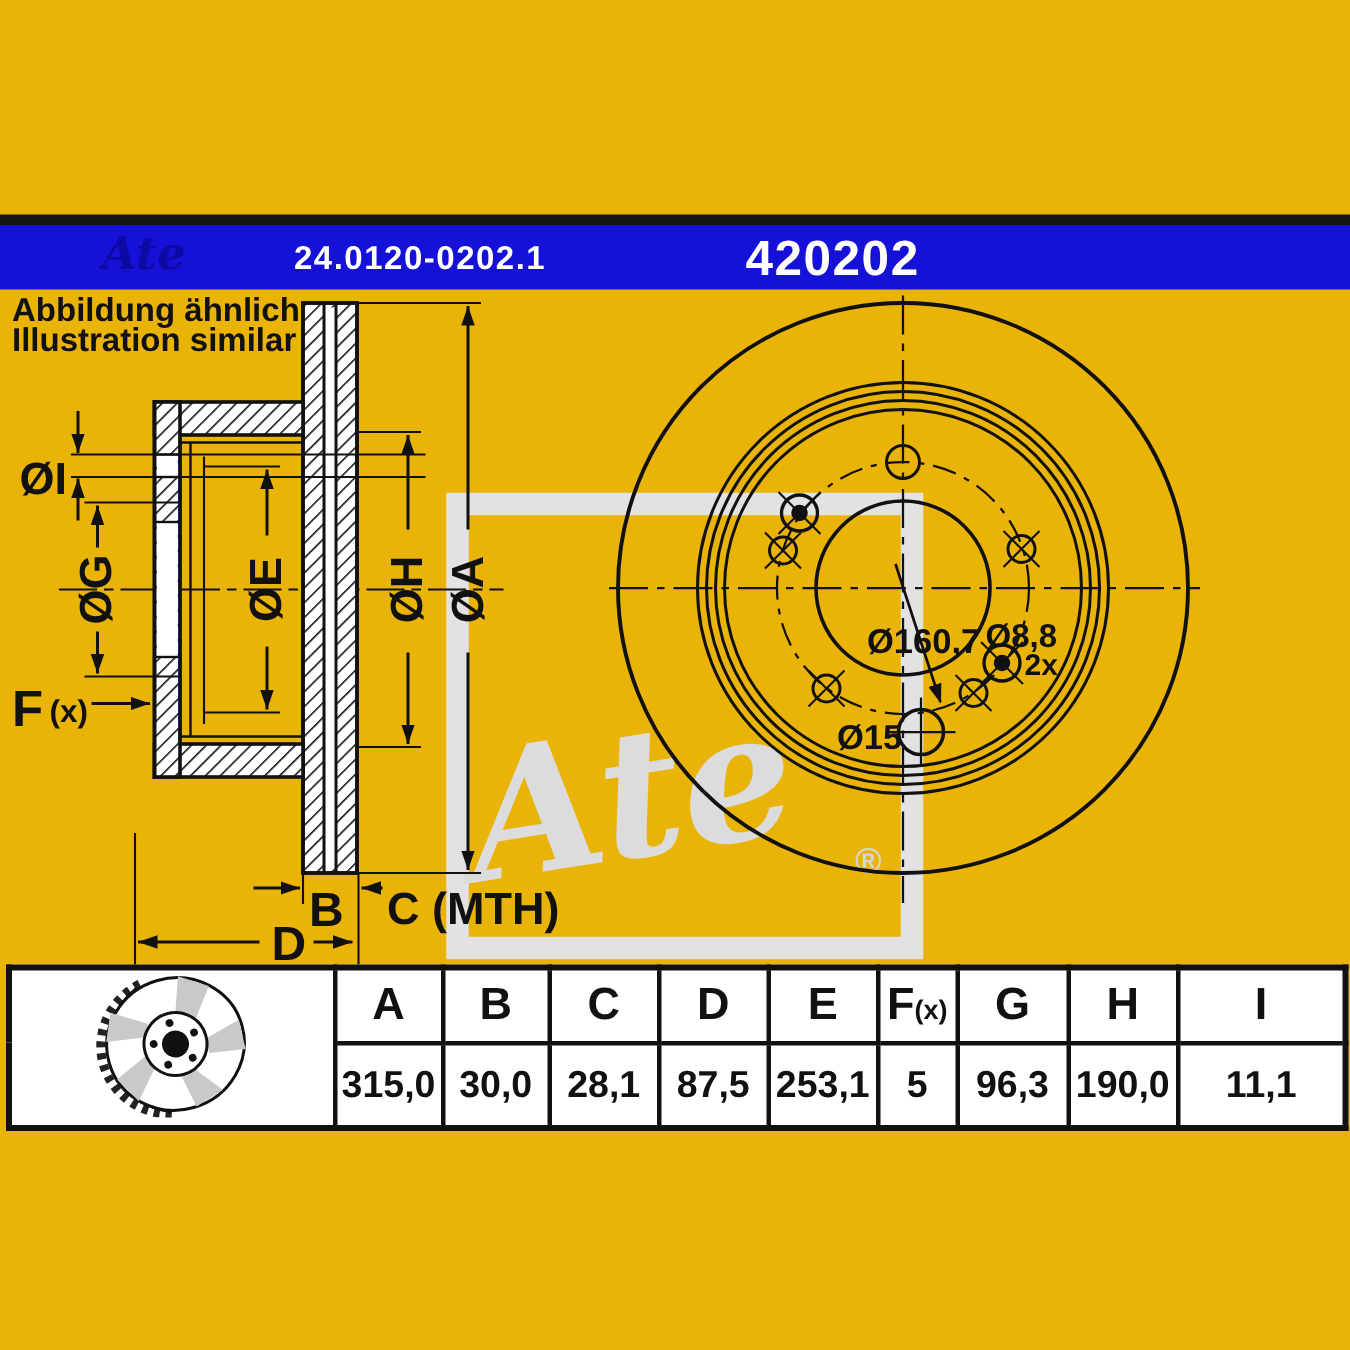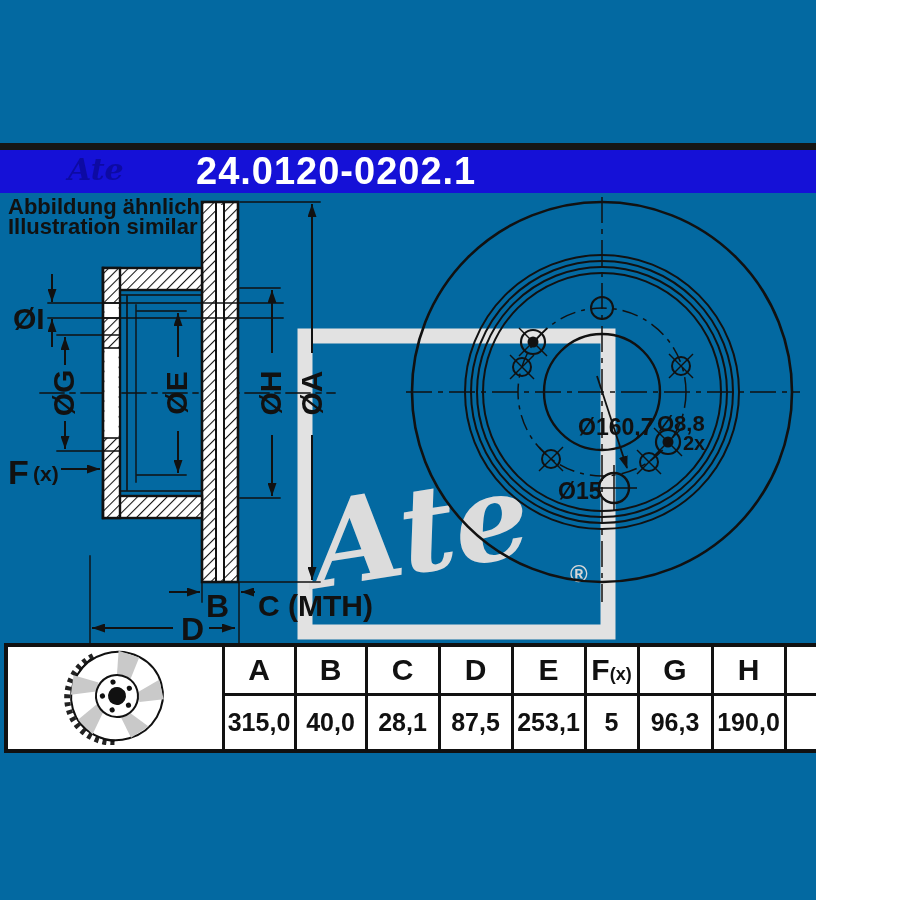--- a/index.html
+++ b/index.html
@@ -1,24 +1,24 @@
 <!DOCTYPE html>
 <html><head>
 <meta charset="utf-8">
 <style>
   html,body{margin:0;padding:0;background:#fff;}
-  .page{position:relative;width:816px;height:900px;background:#0369a1;overflow:hidden;
+  .page{position:relative;width:900px;height:900px;background:#eab308;overflow:hidden;
         font-family:"Liberation Sans",sans-serif;color:#111;}
   
   .topstrip{position:absolute;left:0;top:143px;width:900px;height:7px;background:#161616;}
   .bluebar{position:absolute;left:0;top:150px;width:900px;height:43px;background:#1511d7;}
   .bluebar .brandfaint{position:absolute;left:68px;top:2px;font-family:"DejaVu Serif",serif;
         font-style:italic;font-weight:bold;font-size:30px;color:rgba(8,6,120,0.55);}
   .bluebar .pn{position:absolute;left:196px;top:0;line-height:43px;color:#fff;
-        font-weight:bold;font-size:38px;letter-spacing:1px;}
+        font-weight:bold;font-size:22px;letter-spacing:1px;}
   .bluebar .cn{position:absolute;left:497px;top:0;line-height:43px;color:#fff;
         font-weight:bold;font-size:33px;letter-spacing:1px;}
   .note{position:absolute;left:8px;top:197px;font-weight:bold;font-size:22px;line-height:20px;}
   
   svg.draw{position:absolute;left:0;top:0;}
   
   table.dims{position:absolute;left:4px;top:643px;width:891px;border-collapse:collapse;
         table-layout:fixed;background:#fff;border:4px solid #111;}
   table.dims td{border:3px solid #111;text-align:center;vertical-align:middle;
         padding:0;font-weight:bold;overflow:hidden;}
@@ -29,20 +29,21 @@
 </style>
 </head>
 <body>
 
 <div class="page">
 
   <div class="topstrip"></div>
   <div class="bluebar">
     <span class="brandfaint">Ate</span>
     <span class="pn">24.0120-0202.1</span>
+    <span class="cn">420202</span>
   </div>
 
   <div class="note">
     <div>Abbildung ähnlich</div>
     <div>Illustration similar</div>
   </div>
 
   <svg class="draw" width="900" height="900" viewBox="0 0 900 900">
     <defs>
       <pattern id="hatch" patternUnits="userSpaceOnUse" width="7" height="7" patternTransform="rotate(45)">
@@ -252,21 +253,21 @@
         <td class="hd"><span>C</span></td>
         <td class="hd"><span>D</span></td>
         <td class="hd"><span>E</span></td>
         <td class="hd"><span>F</span><span class="fx-sub">(x)</span></td>
         <td class="hd"><span>G</span></td>
         <td class="hd"><span>H</span></td>
         <td class="hd"><span>I</span></td>
       </tr>
       <tr>
         <td class="val">315,0</td>
-        <td class="val">40,0</td>
+        <td class="val">30,0</td>
         <td class="val">28,1</td>
         <td class="val">87,5</td>
         <td class="val">253,1</td>
         <td class="val">5</td>
         <td class="val">96,3</td>
         <td class="val">190,0</td>
         <td class="val">11,1</td>
       </tr>
     </tbody>
   </table>

